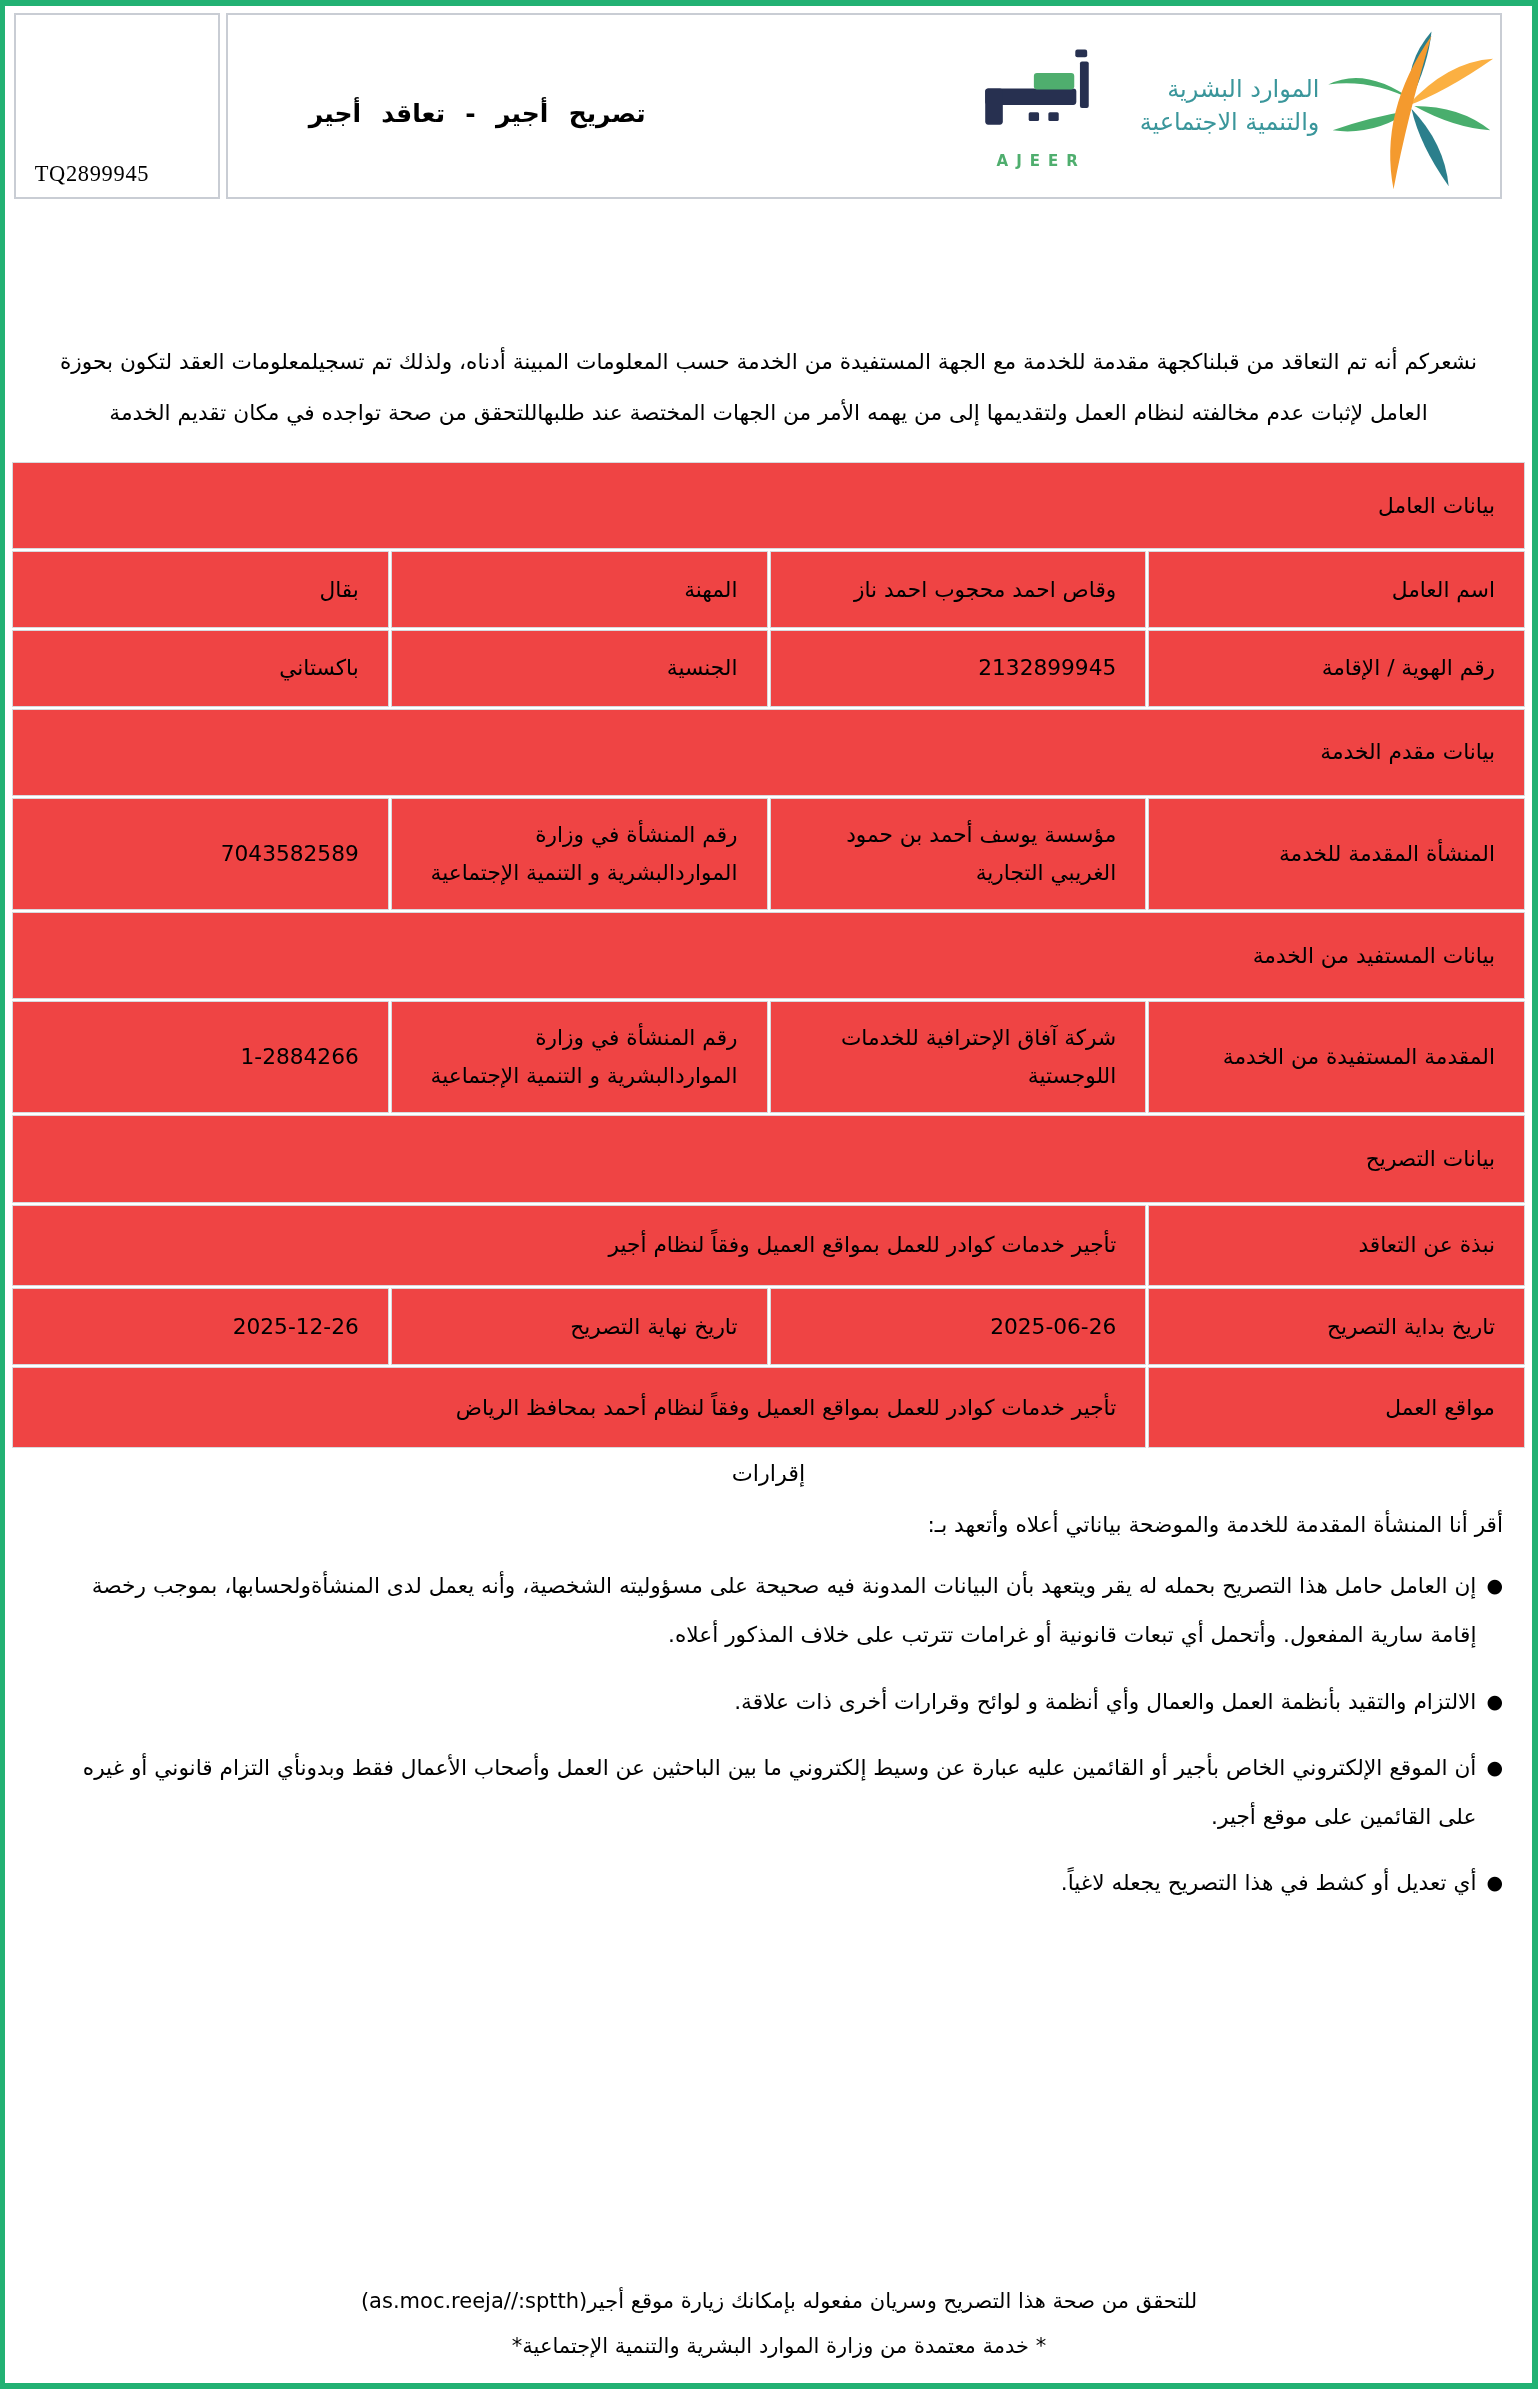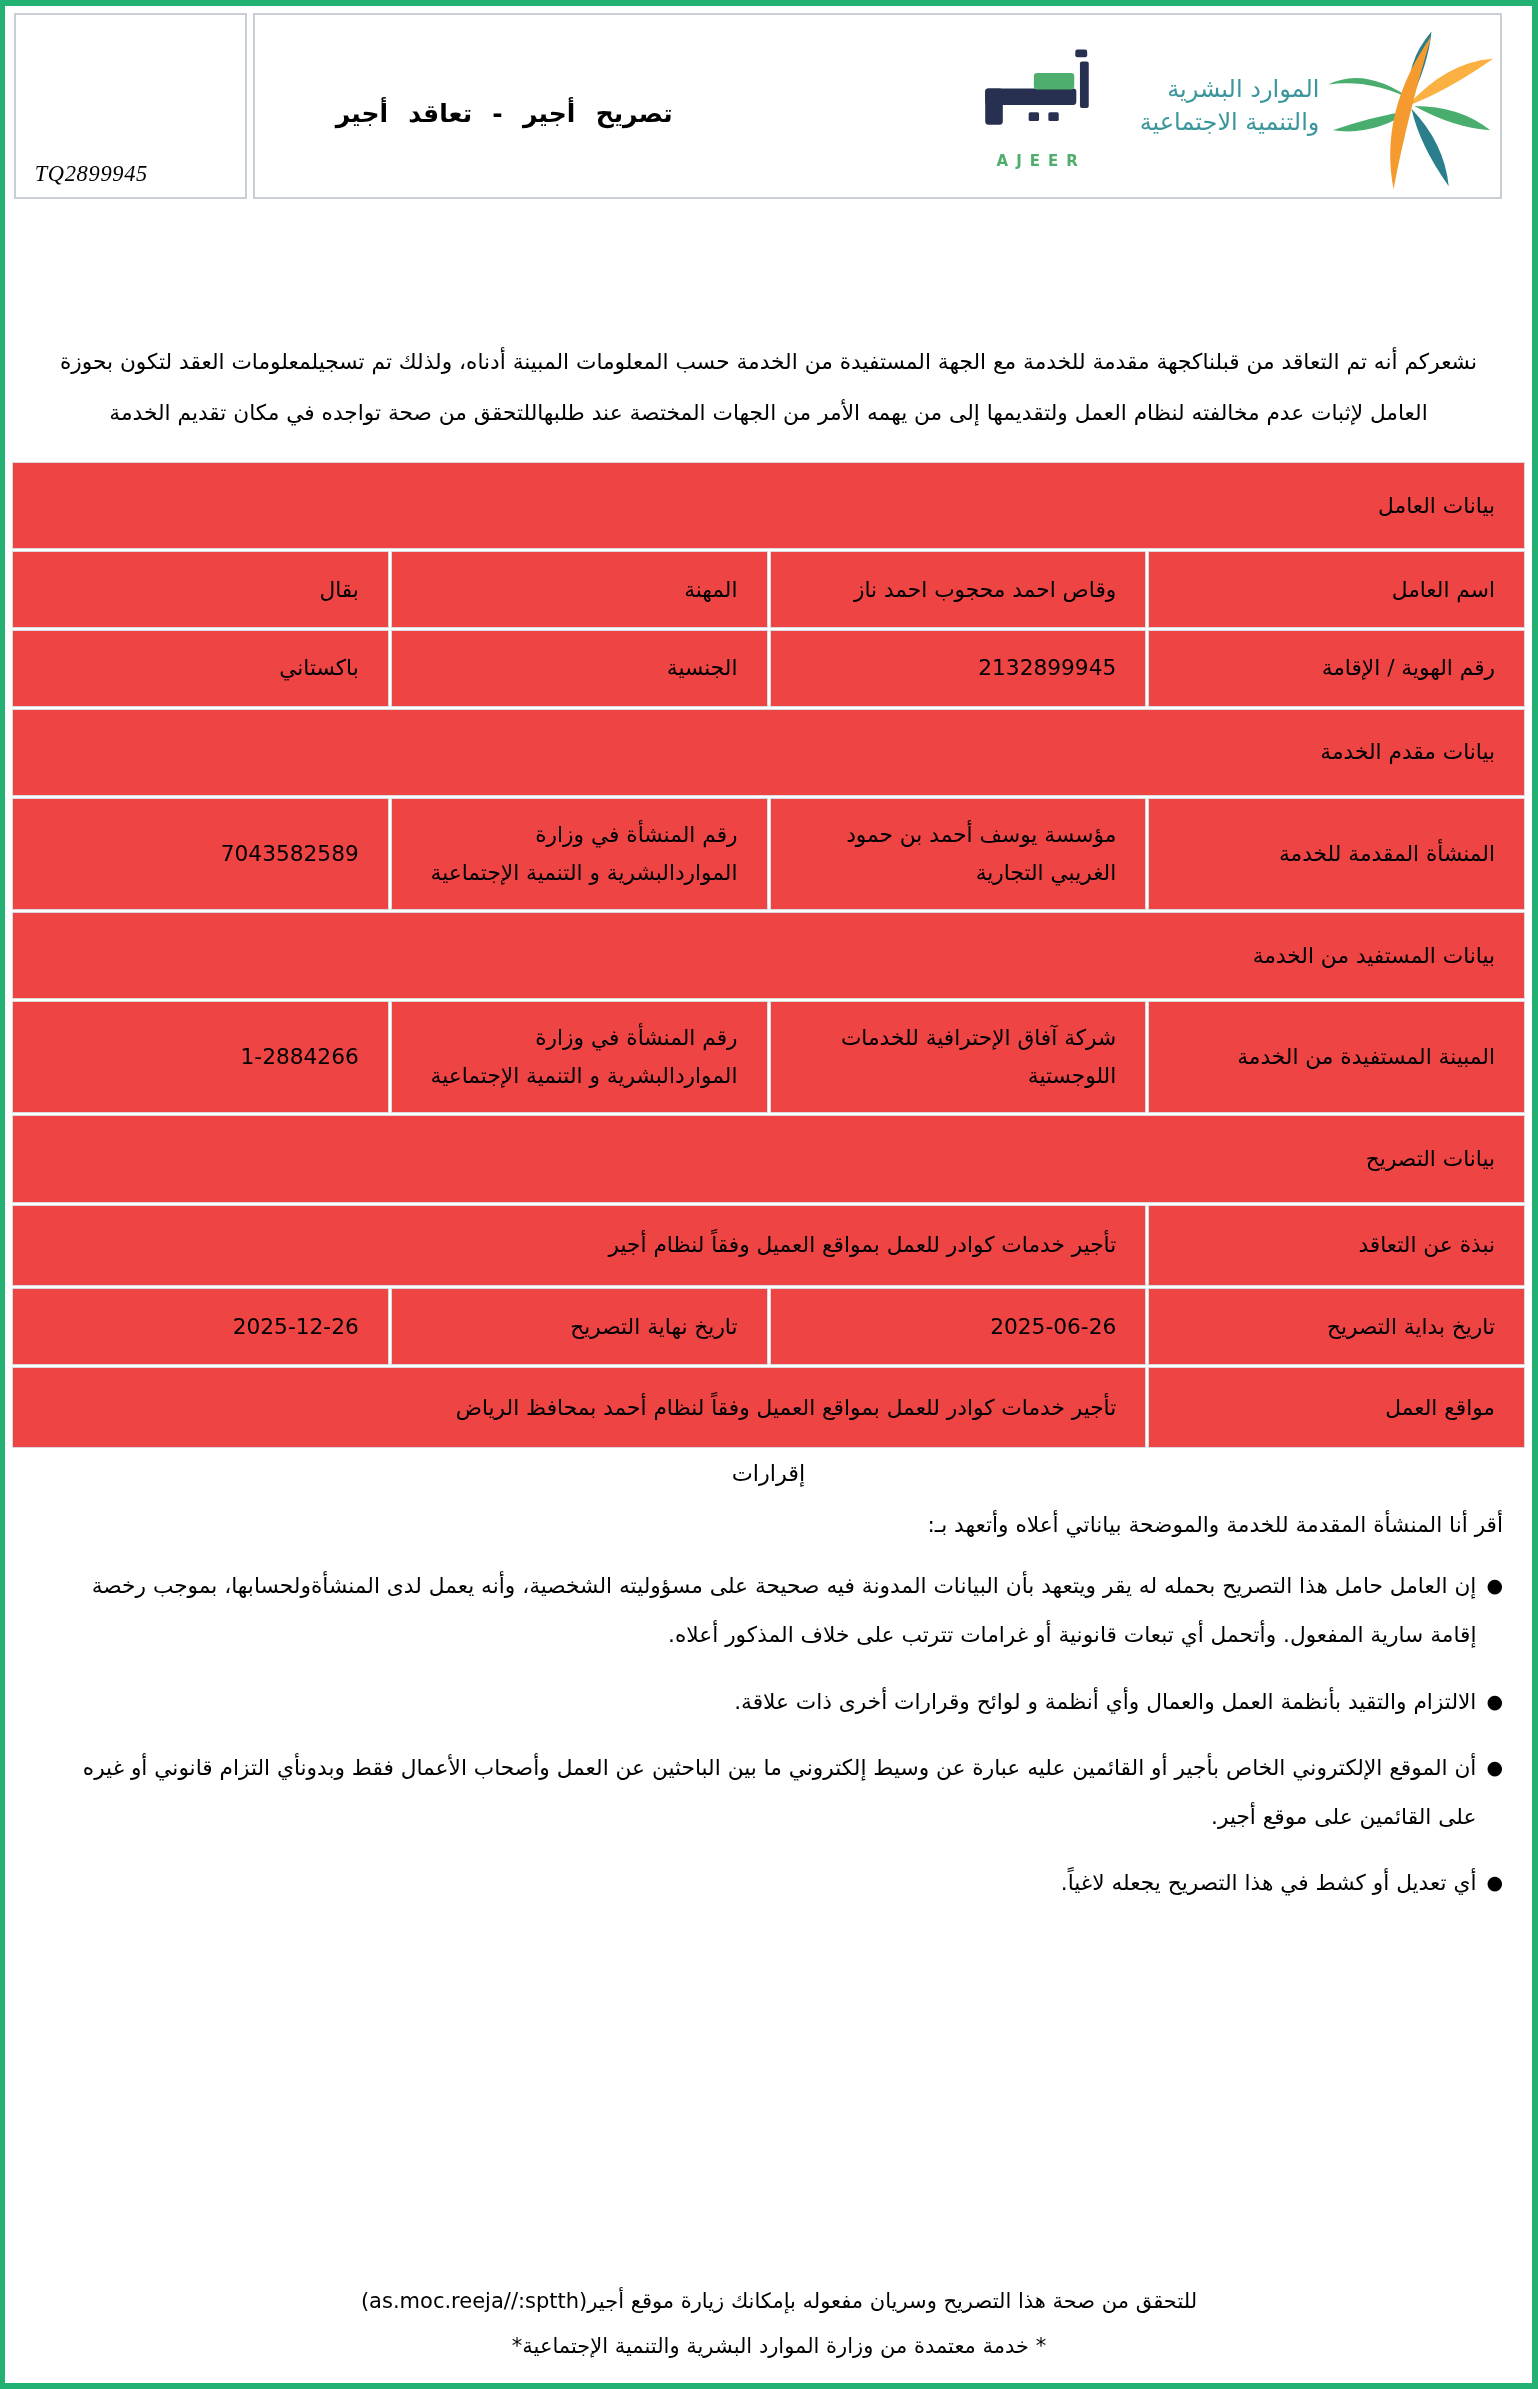--- a/index.html
+++ b/index.html
@@ -4,21 +4,21 @@
 <style>
   html,body{margin:0;padding:0;background:#fff;}
   .page{
     width:1539px;height:2389px;box-sizing:border-box;position:relative;
     border:6.5px solid #22b173;background:#fff;overflow:hidden;
     font-family:"DejaVu Sans",sans-serif;color:#000;direction:rtl;
   }
   
   .header{display:flex;direction:ltr;gap:6.5px;margin:7.2px 30px 0 8.7px;height:186px;}
   .hbox{border:2.2px solid #c9cdd4;background:#fff;box-sizing:border-box;}
-  .hbox.left{width:233px;position:relative;font-style:italic;}
+  .hbox.left{width:206px;position:relative;}
   .tq{position:absolute;bottom:10px;left:19px;font-family:"Liberation Serif","DejaVu Serif",serif;font-size:22.4px;letter-spacing:0.7px;}
   .hbox.right{flex:1;display:flex;direction:ltr;align-items:center;}
   .title-wrap{width:498px;text-align:center;margin-top:15px;}
   .doc-title{font-size:25px;font-weight:bold;word-spacing:11.6px;direction:rtl;}
   .hspacer{flex:1;}
   .ajeer-logo{width:141px;text-align:center;margin-top:4.3px;}
   .ajeer-logo svg{width:123px;height:88px;display:block;margin:0 auto;}
   .ajeer-latin{color:#4fae6e;font-size:15px;font-weight:bold;letter-spacing:8px;margin-top:17px;padding-left:8px;}
   .ministry-logo{display:flex;direction:ltr;align-items:center;gap:4.3px;margin:0 4.3px 0 32px;}
   .ministry-text{text-align:right;color:#3a969b;font-size:24px;font-weight:normal;line-height:33px;direction:rtl;white-space:nowrap;}
@@ -131,21 +131,21 @@
       <tr class="row-lg">
         <td class="lab">المنشأة المقدمة للخدمة</td>
         <td>مؤسسة يوسف أحمد بن حمود الغريبي التجارية</td>
         <td class="lab">رقم المنشأة في وزارة المواردالبشرية و التنمية الإجتماعية</td>
         <td>7043582589</td>
       </tr>
       <tr class="row-sec">
         <td class="sec" colspan="4">بيانات المستفيد من الخدمة</td>
       </tr>
       <tr class="row-lg">
-        <td class="lab">المبينة المستفيدة من الخدمة</td>
+        <td class="lab">المقدمة المستفيدة من الخدمة</td>
         <td>شركة آفاق الإحترافية للخدمات اللوجستية</td>
         <td class="lab">رقم المنشأة في وزارة المواردالبشرية و التنمية الإجتماعية</td>
         <td>1-2884266</td>
       </tr>
       <tr class="row-sec">
         <td class="sec" colspan="4">بيانات التصريح</td>
       </tr>
       <tr class="row-md">
         <td class="lab">نبذة عن التعاقد</td>
         <td class="center" colspan="3">تأجير خدمات كوادر للعمل بمواقع العميل وفقاً لنظام أجير</td>

